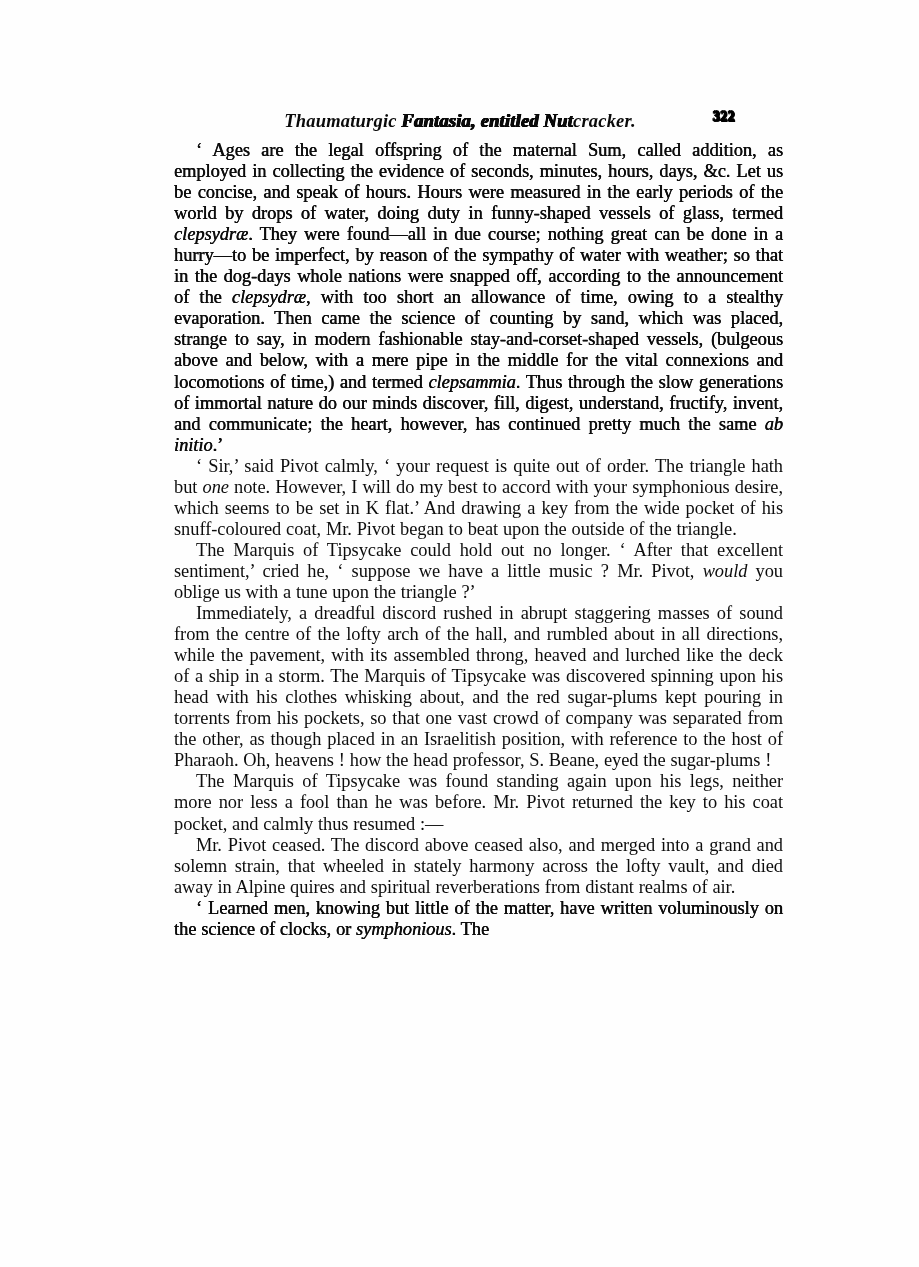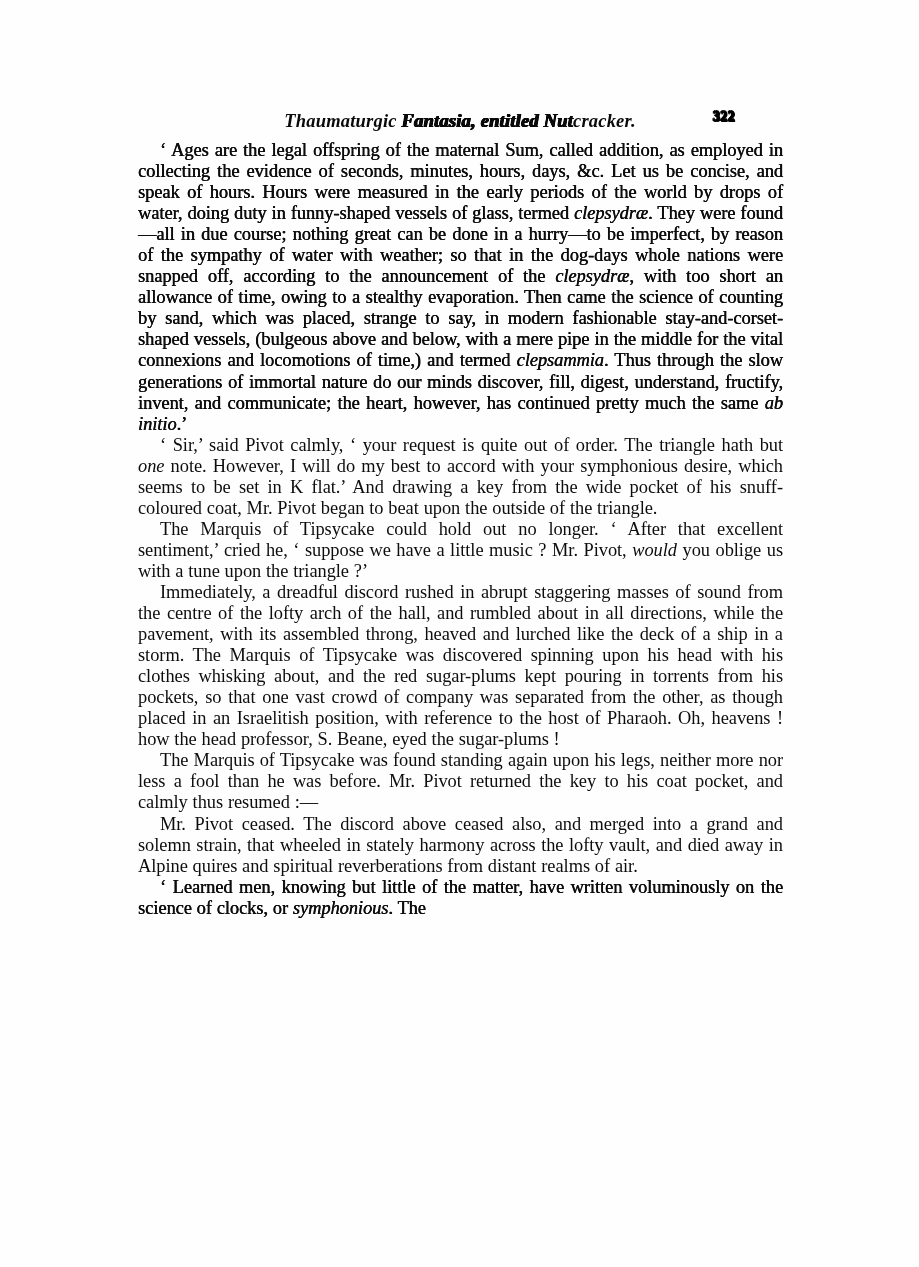--- a/index.html
+++ b/index.html
@@ -79,20 +79,21 @@
     text-align-last: left;
     letter-spacing: -0.05px;
     word-spacing: 0.3px;
     color: #0d0d0d;
   }
   .para + .para {
     margin-top: 0;
   }
   .indent {
     text-indent: 22px;
+    margin-left: 36px;
   }
   .para i {
     font-style: italic;
   }
   
   .ink-heavy {
     text-shadow: 0.35px 0 0 rgba(0,0,0,0.85), 0 0.3px 0 rgba(0,0,0,0.7);
   }
 
   .para-lastline {

